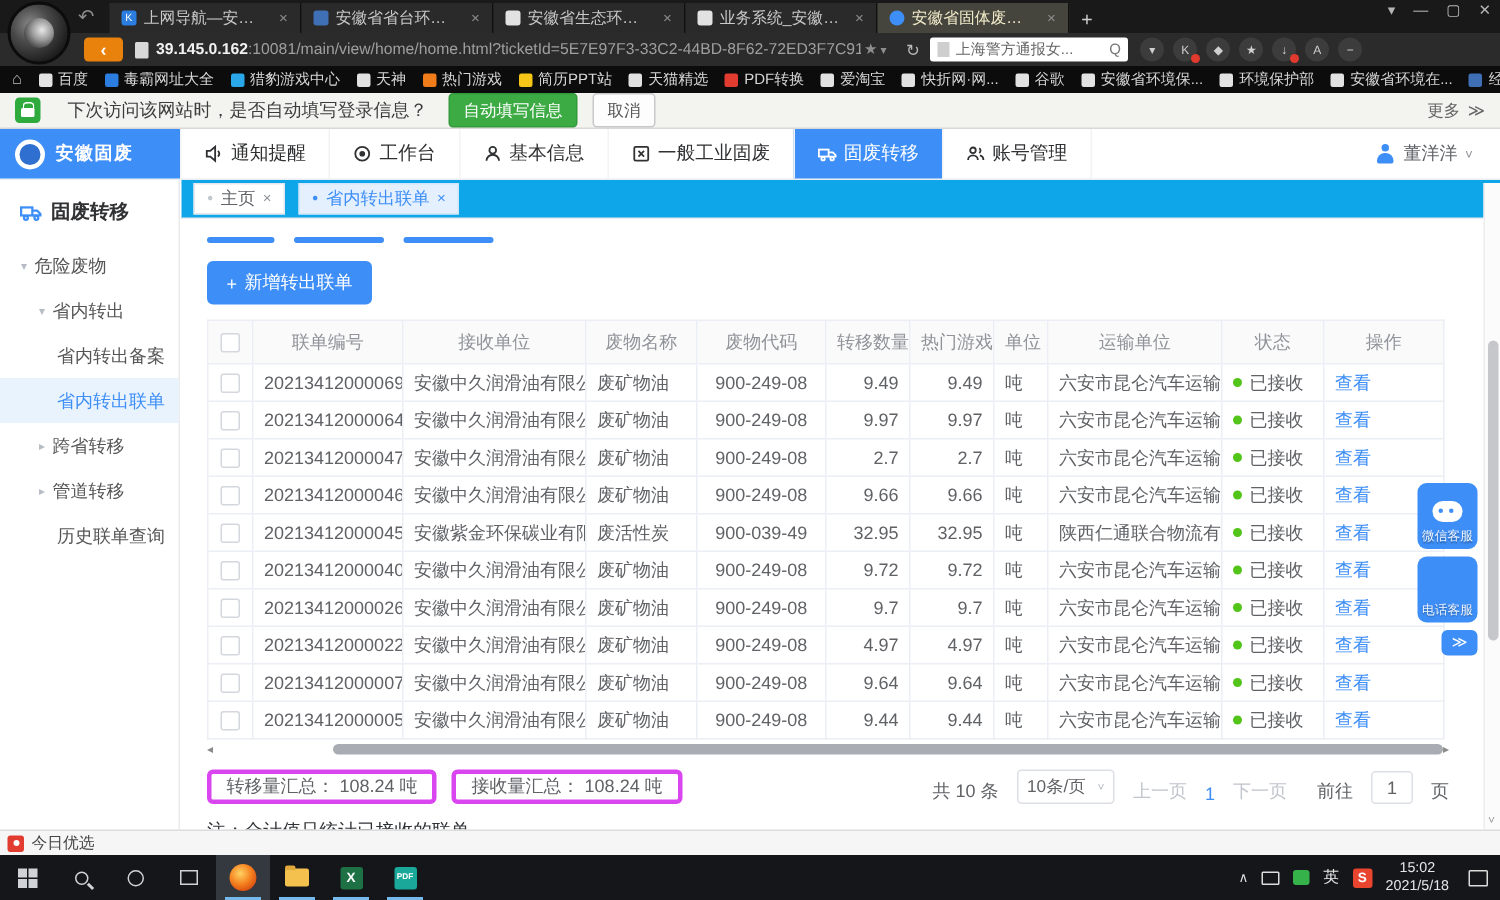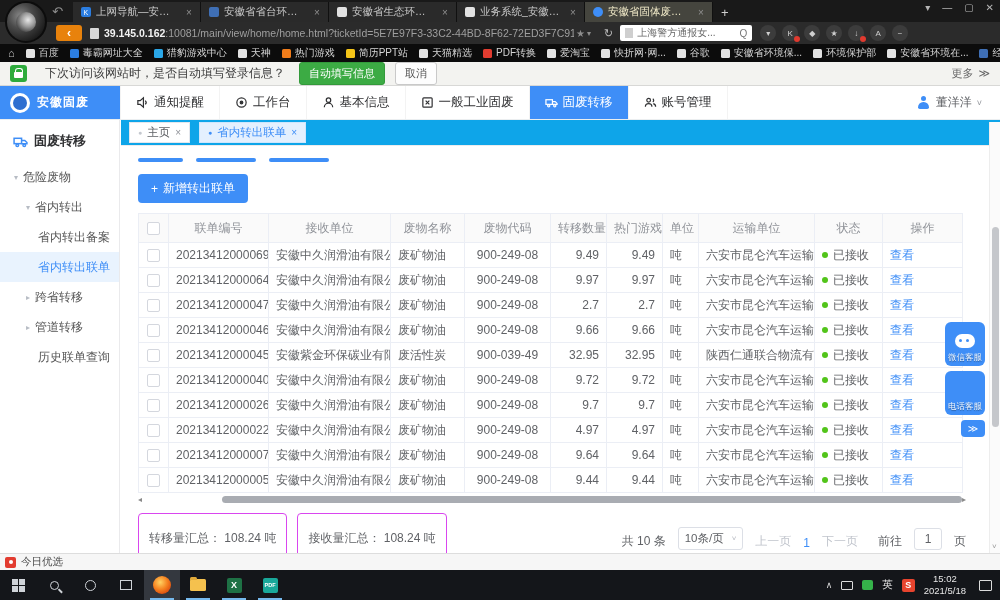--- a/index.html
+++ b/index.html
@@ -87,21 +87,21 @@
   .c-check{width:30px;text-align:center;} .c-id{width:100px;text-align:center;} .c-recv{width:122px;}
   .c-waste{width:74px;} .c-code{width:86px;text-align:center;} .c-num{width:56px;text-align:right;}
   .c-unit{width:36px;} .c-trans{width:116px;} .c-status{width:68px;} .c-op{width:80px;}
   .cbx { display:inline-block; width:13px; height:13px; border:1px solid #d4d7de; border-radius:2px; background:#fff; vertical-align:middle; }
   .gdot { display:inline-block; width:6px; height:6px; border-radius:50%; background:#52c41a; margin-right:5px; vertical-align:middle; }
   .viewlink { color:#3e8ef7; }
   .hscroll { position:relative; width:824px; height:9px; margin-top:2px; }
   .hscroll .thumb { position:absolute; left:84px; top:1px; width:740px; height:7px; background:#a9acb2; border-radius:4px; }
   .hscroll .arrow { position:absolute; top:0; color:#8a8a8a; font-size:8px; }
   .tbl-footer { display:flex; align-items:center; margin-top:9px; width:828px; }
-  .sumbox { border:1px solid #d946ef; border-radius:4px; padding:16px 10px; font-size:12px; color:#606266; margin-right:10px; background:#fff; }
+  .sumbox { border:3px solid #d946ef; border-radius:4px; padding:0 10px; font-size:12px; color:#606266; margin-right:10px; background:#fff; }
   .pager { margin-left:auto; display:flex; align-items:flex-end; gap:12px; font-size:12px; color:#606266; }
   .psel { border:1px solid #dcdfe6; border-radius:3px; padding:3px 6px; font-size:11.5px; color:#606266; display:flex; align-items:center; gap:8px; background:#fff; }
   .psel .car { color:#b6bac2; font-size:8px; }
   .pg-dis { color:#c0c4cc; }
   .pg-cur { color:#3e8ef7; }
   .goto-input { width:28px; height:22px; border:1px solid #dcdfe6; border-radius:3px; text-align:center; font-size:12px; color:#606266; display:inline-flex; align-items:center; justify-content:center; }
   .note { margin-top:10px; font-size:12.5px; color:#2f3236; font-weight:500; }
   
   .floatbtn { position:absolute; right:15px; width:40px; height:44px; background:#3e8ef7; border-radius:6px; color:#fff; display:flex; flex-direction:column; align-items:center; justify-content:flex-end; padding-bottom:2px; z-index:20; }
   .floatbtn .flbl { font-size:8.5px; color:#eef6ff; text-shadow:0 1px 1px rgba(0,0,0,.35); }

